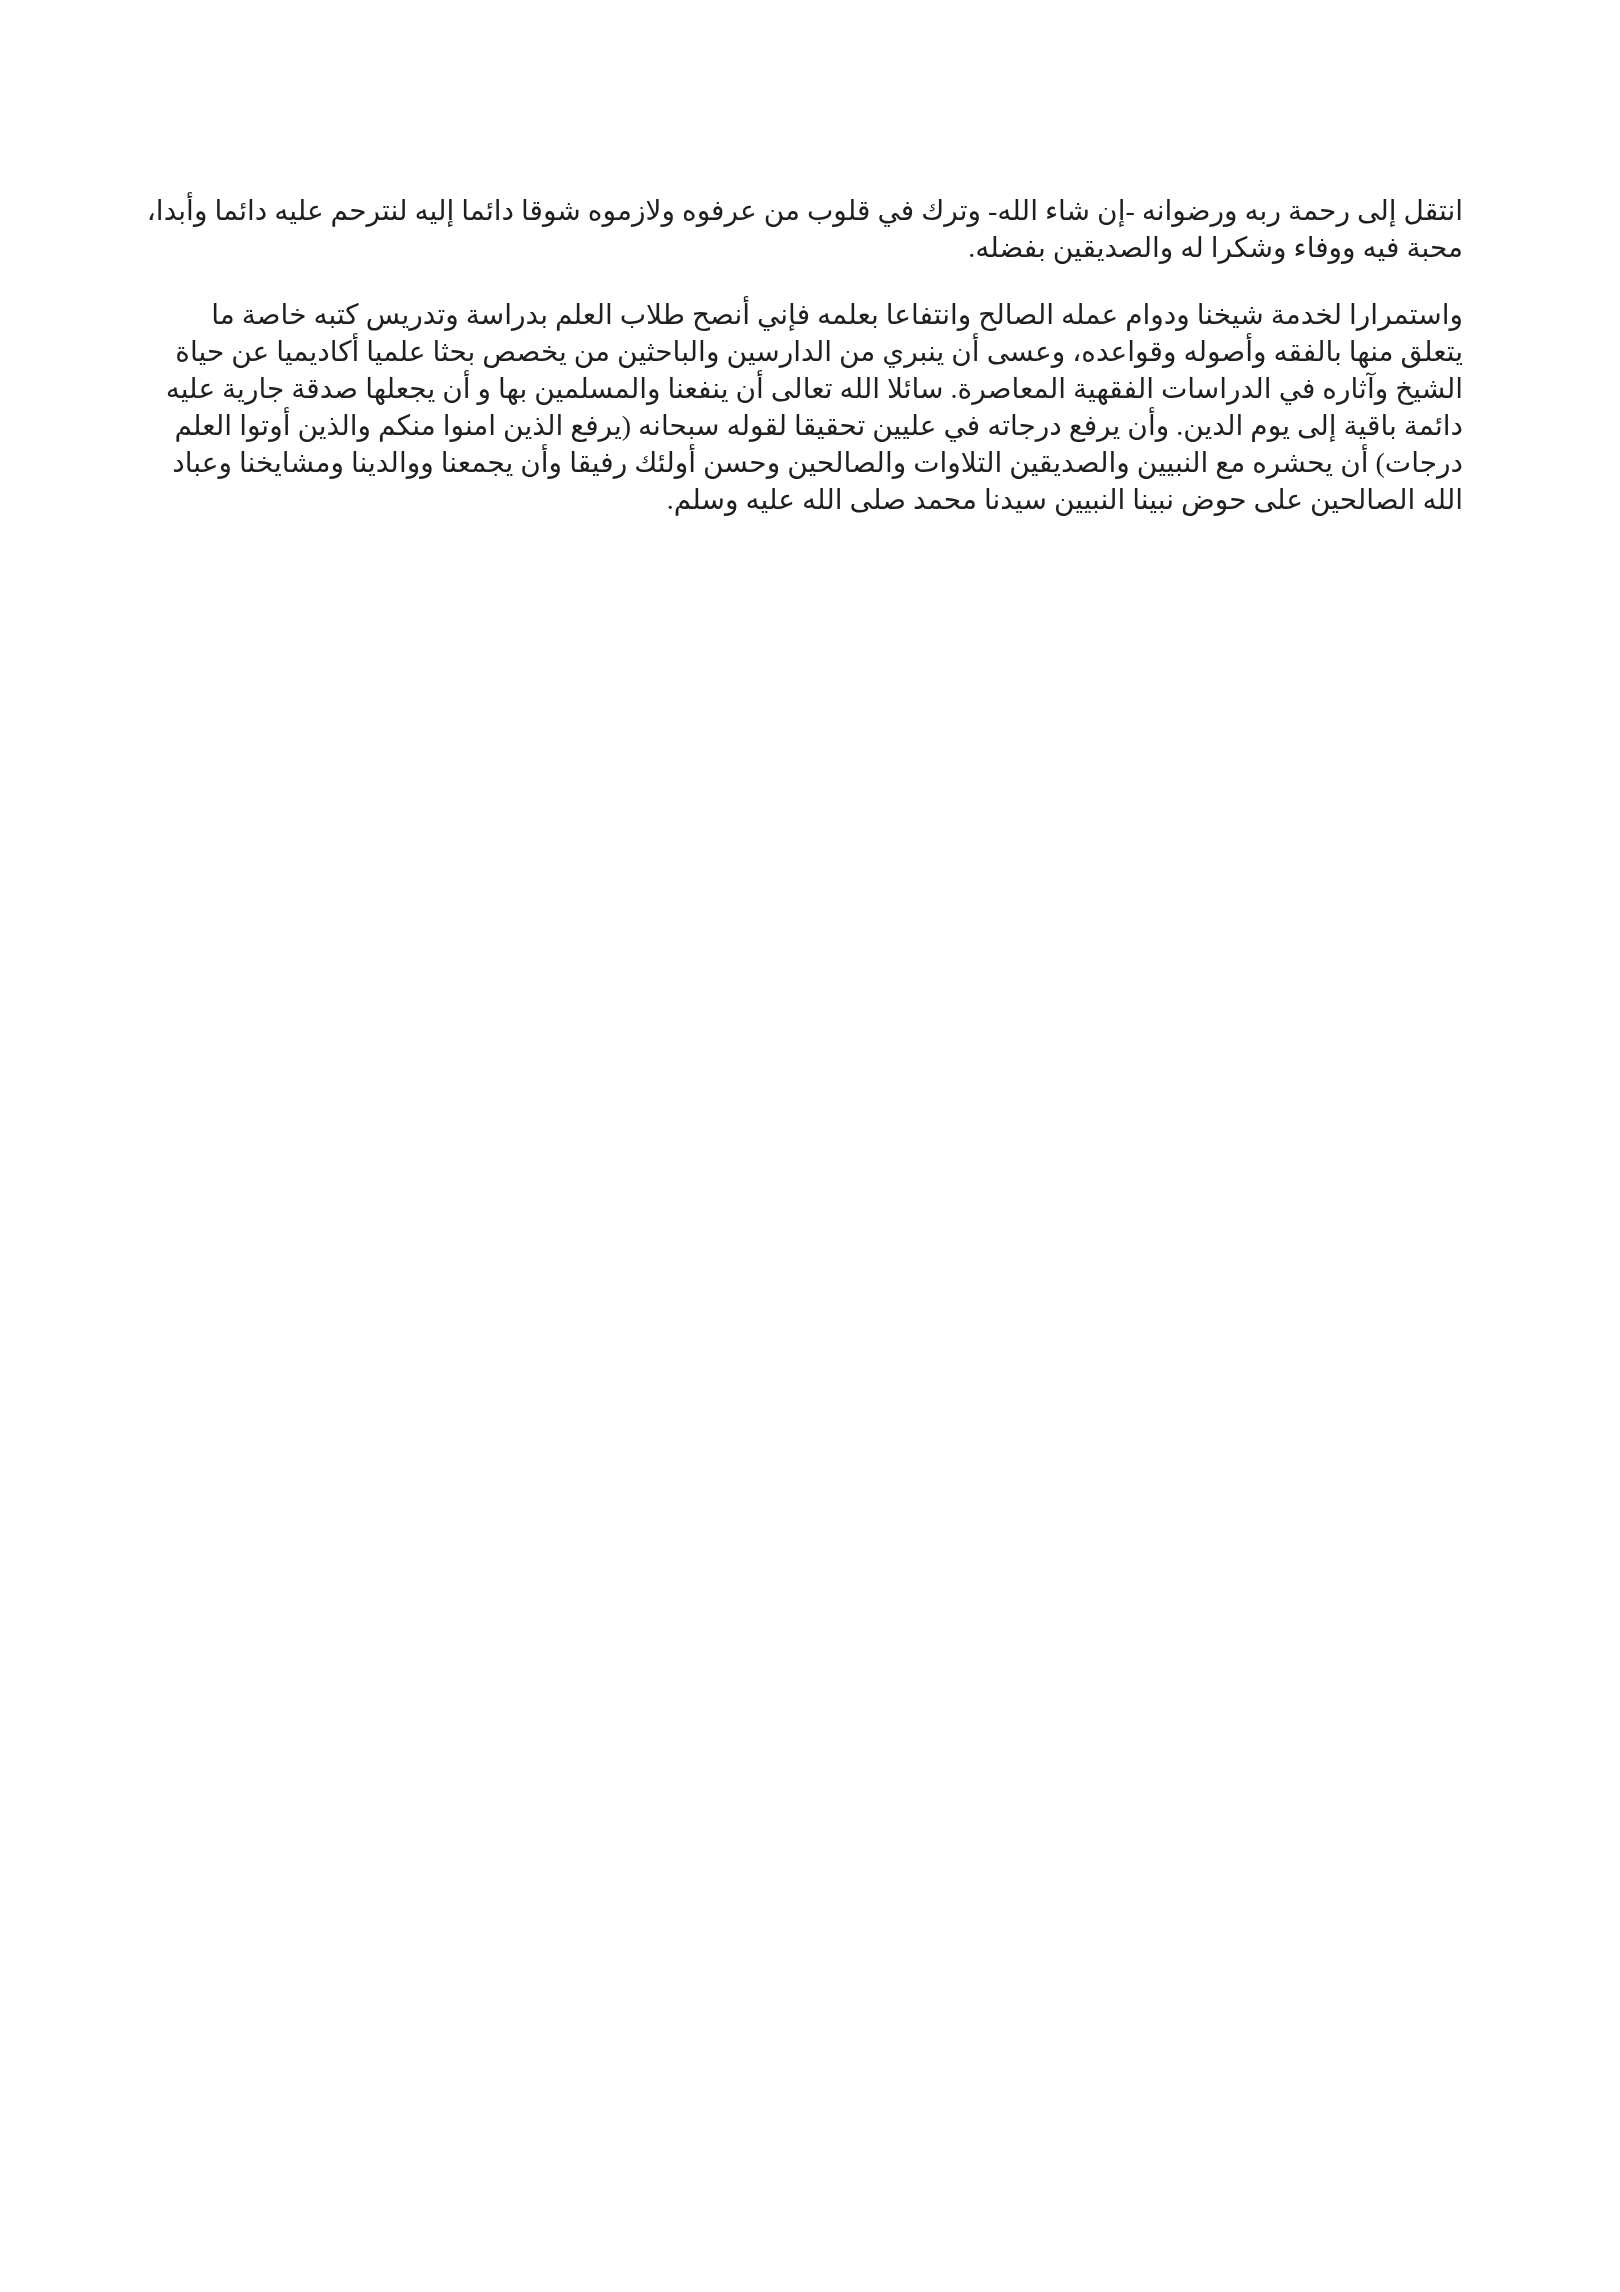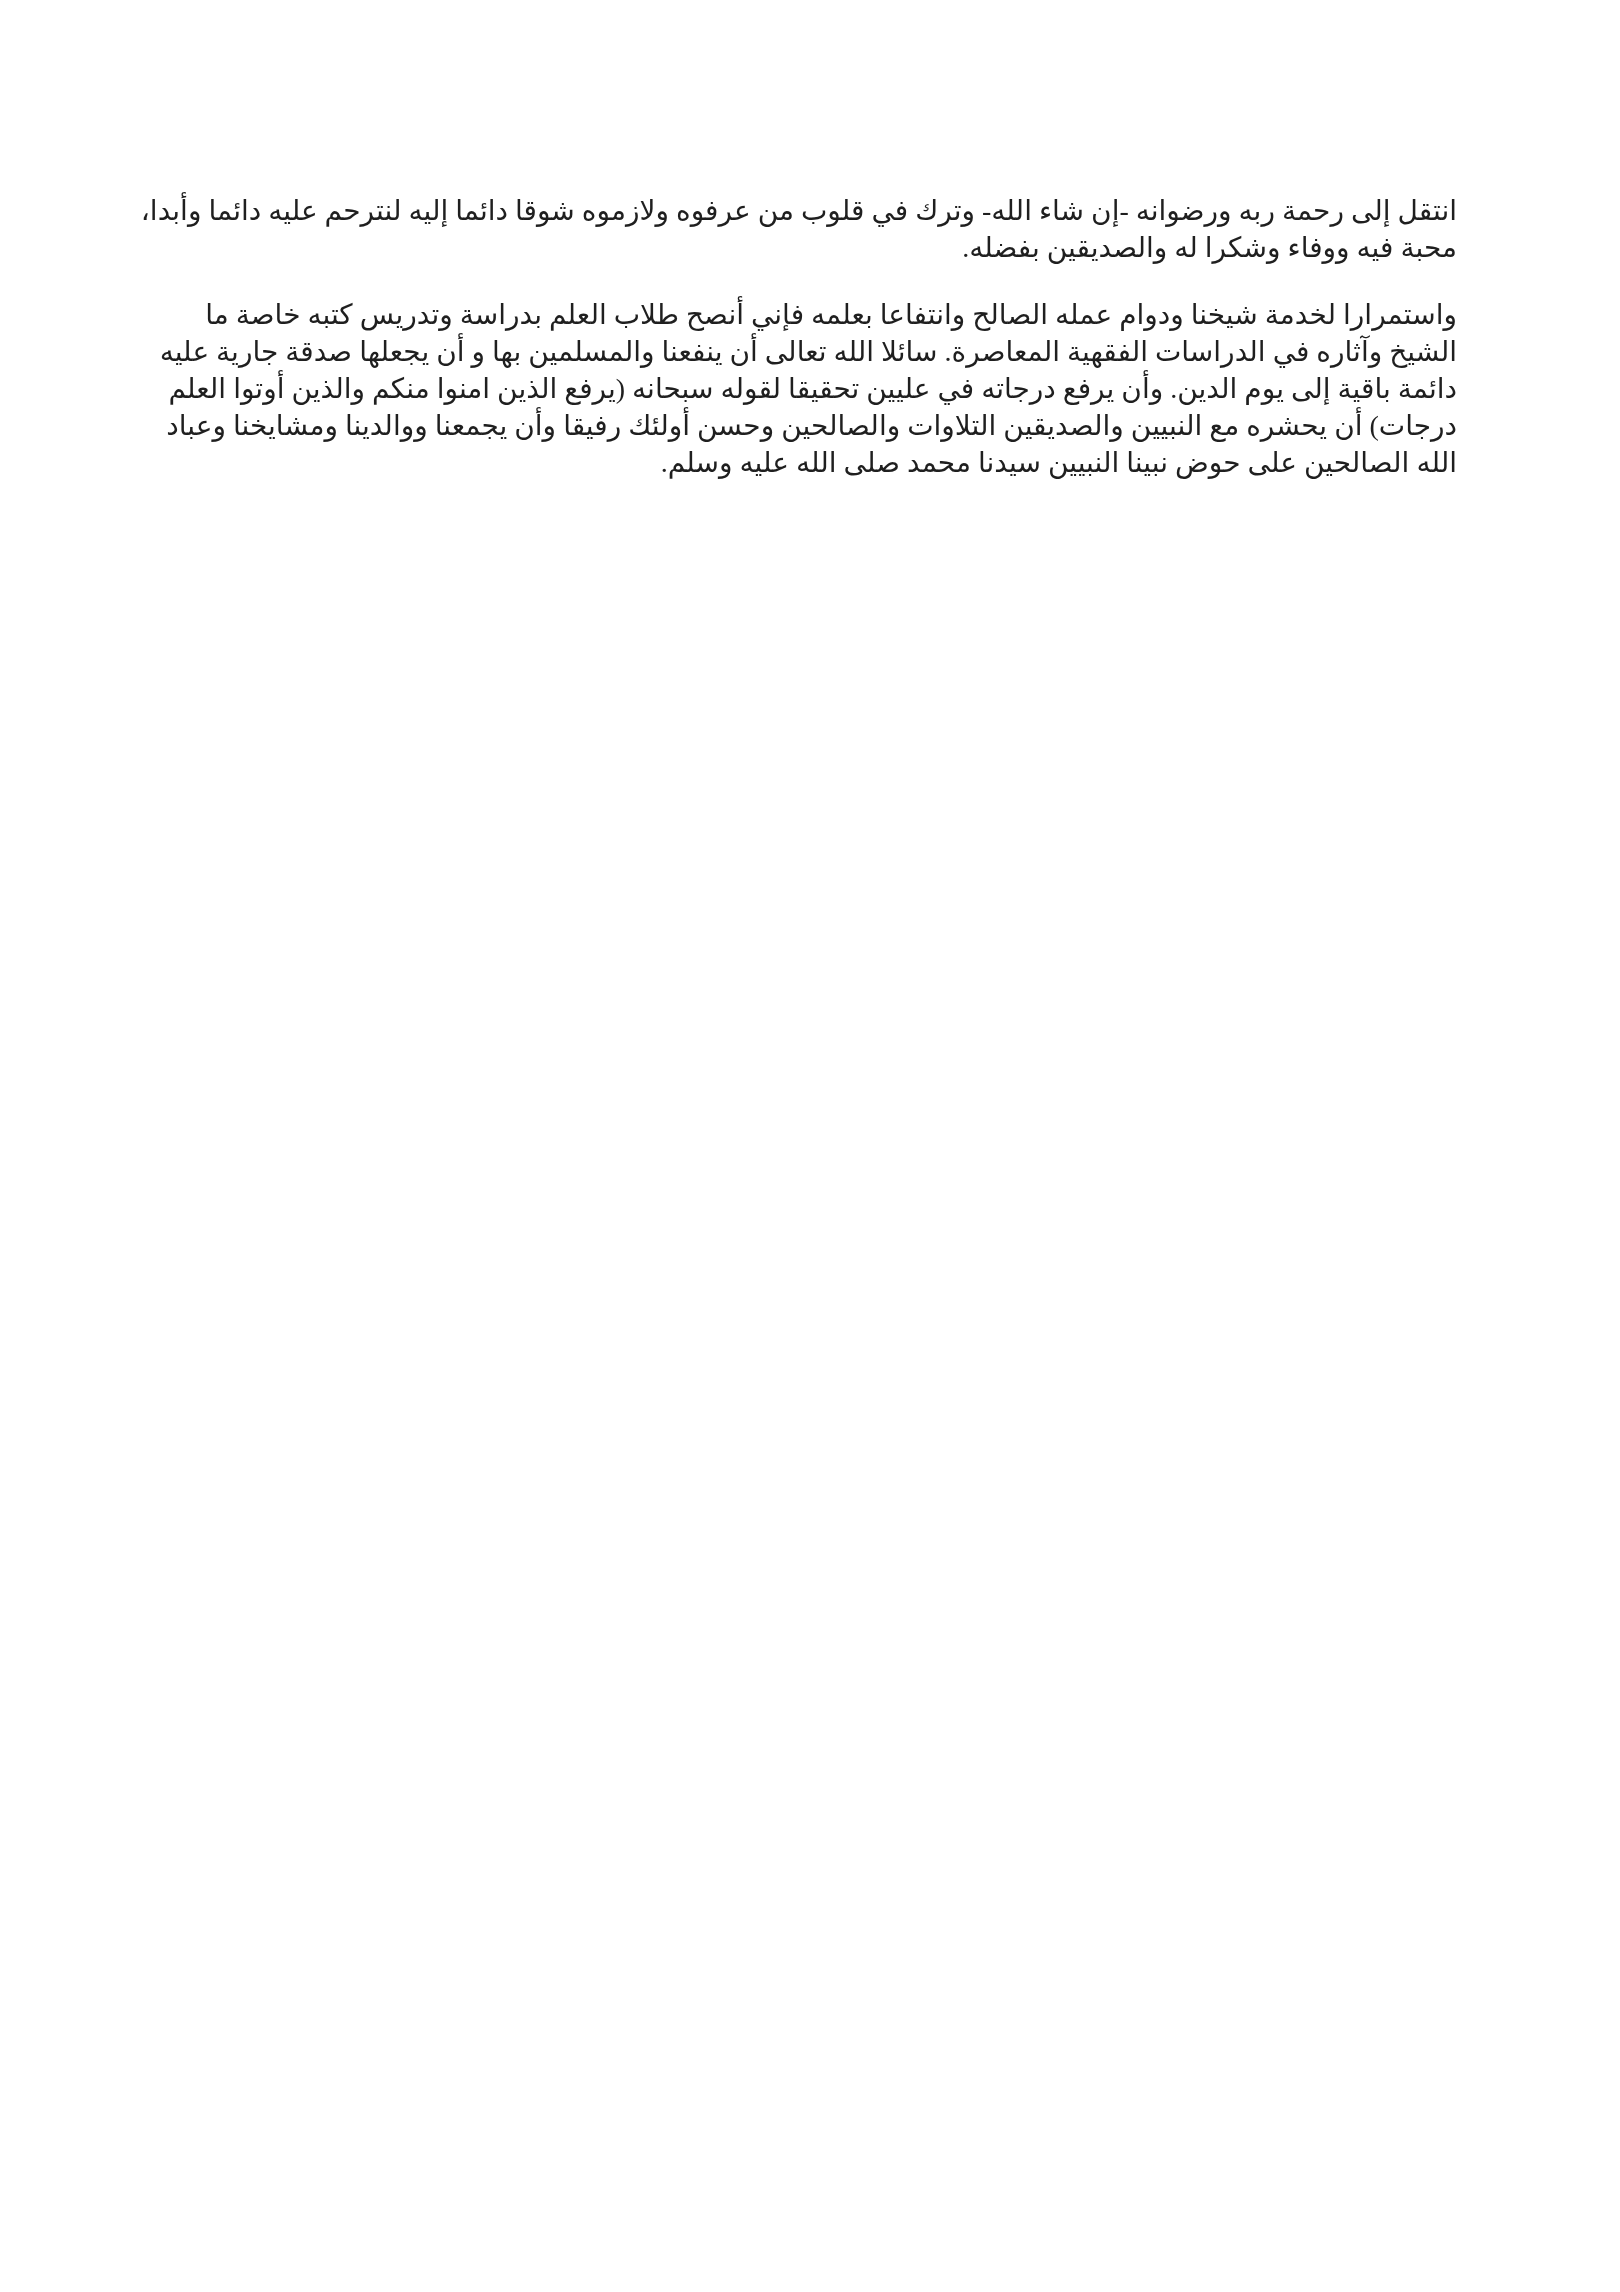--- a/index.html
+++ b/index.html
@@ -17,21 +17,21 @@
     position: absolute;
     inset: 0;
     background: #ffffff;
     font-family: "Liberation Serif", "DejaVu Sans", serif;
     color: #1f1f1f;
     direction: rtl;
   }
   .content {
     position: absolute;
     top: 192px;
-    right: 163px;
+    right: 157px;
     left: 149px;
   }
   .para {
     margin: 0 0 30px 0;
     font-size: 28px;
     line-height: 37px;
     text-align: justify;
     text-align-last: right;
   }
   .para-3 {
@@ -50,20 +50,21 @@
   <div class="content">
 
     <div class="para para-1">
       <div class="line">انتقل إلى رحمة ربه ورضوانه -إن شاء الله- وترك في قلوب من عرفوه ولازموه شوقا دائما إليه لنترحم عليه دائما وأبدا،</div>
       <div class="line">محبة فيه ووفاء وشكرا له والصديقين بفضله.</div>
     </div>
 
 
     <div class="para para-3">
       <div class="line">واستمرارا لخدمة شيخنا ودوام عمله الصالح وانتفاعا بعلمه فإني أنصح طلاب العلم بدراسة وتدريس كتبه خاصة ما</div>
+      <div class="line">يتعلق منها بالفقه وأصوله وقواعده، وعسى أن ينبري من الدارسين والباحثين من يخصص بحثا علميا أكاديميا عن حياة</div>
       <div class="line">الشيخ وآثاره في الدراسات الفقهية المعاصرة. سائلا الله تعالى أن ينفعنا والمسلمين بها و أن يجعلها صدقة جارية عليه</div>
       <div class="line">دائمة باقية إلى يوم الدين. وأن يرفع درجاته في عليين تحقيقا لقوله سبحانه (يرفع الذين امنوا منكم والذين أوتوا العلم</div>
       <div class="line">درجات) أن يحشره مع النبيين والصديقين التلاوات والصالحين وحسن أولئك رفيقا وأن يجمعنا ووالدينا ومشايخنا وعباد</div>
       <div class="line">الله الصالحين على حوض نبينا النبيين سيدنا محمد صلى الله عليه وسلم.</div>
     </div>
 
   </div>
 </div>
 
 

